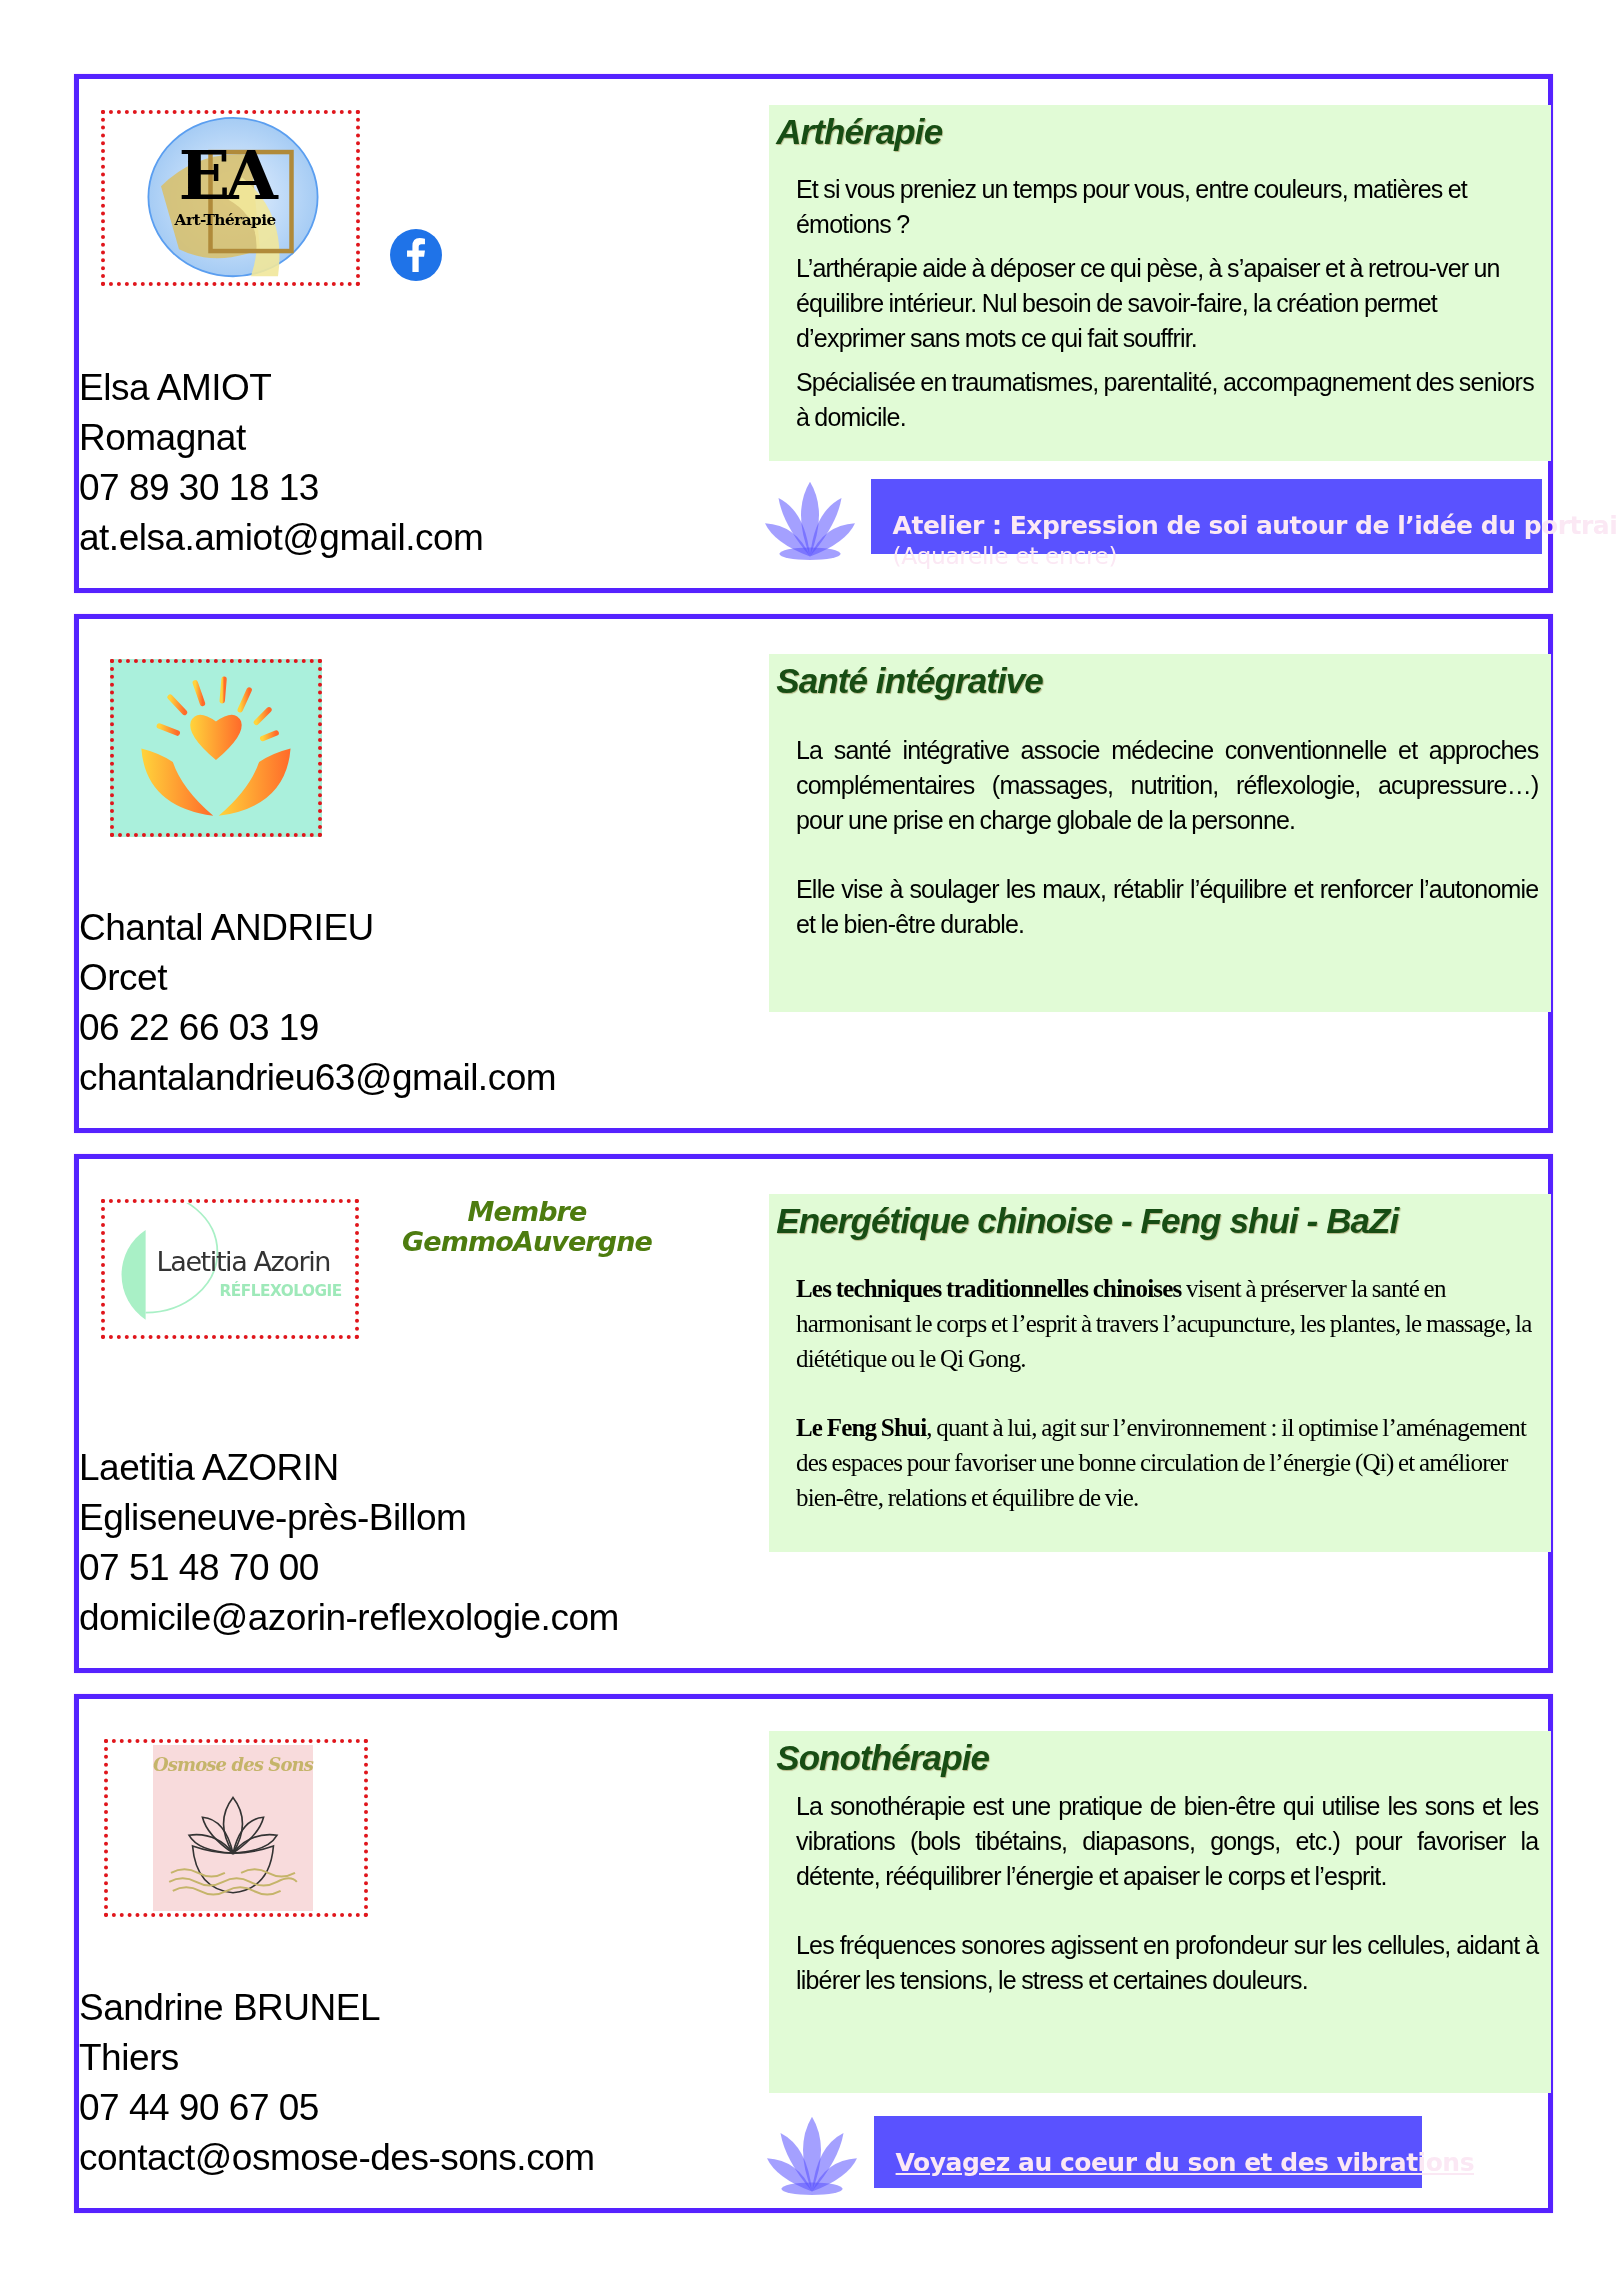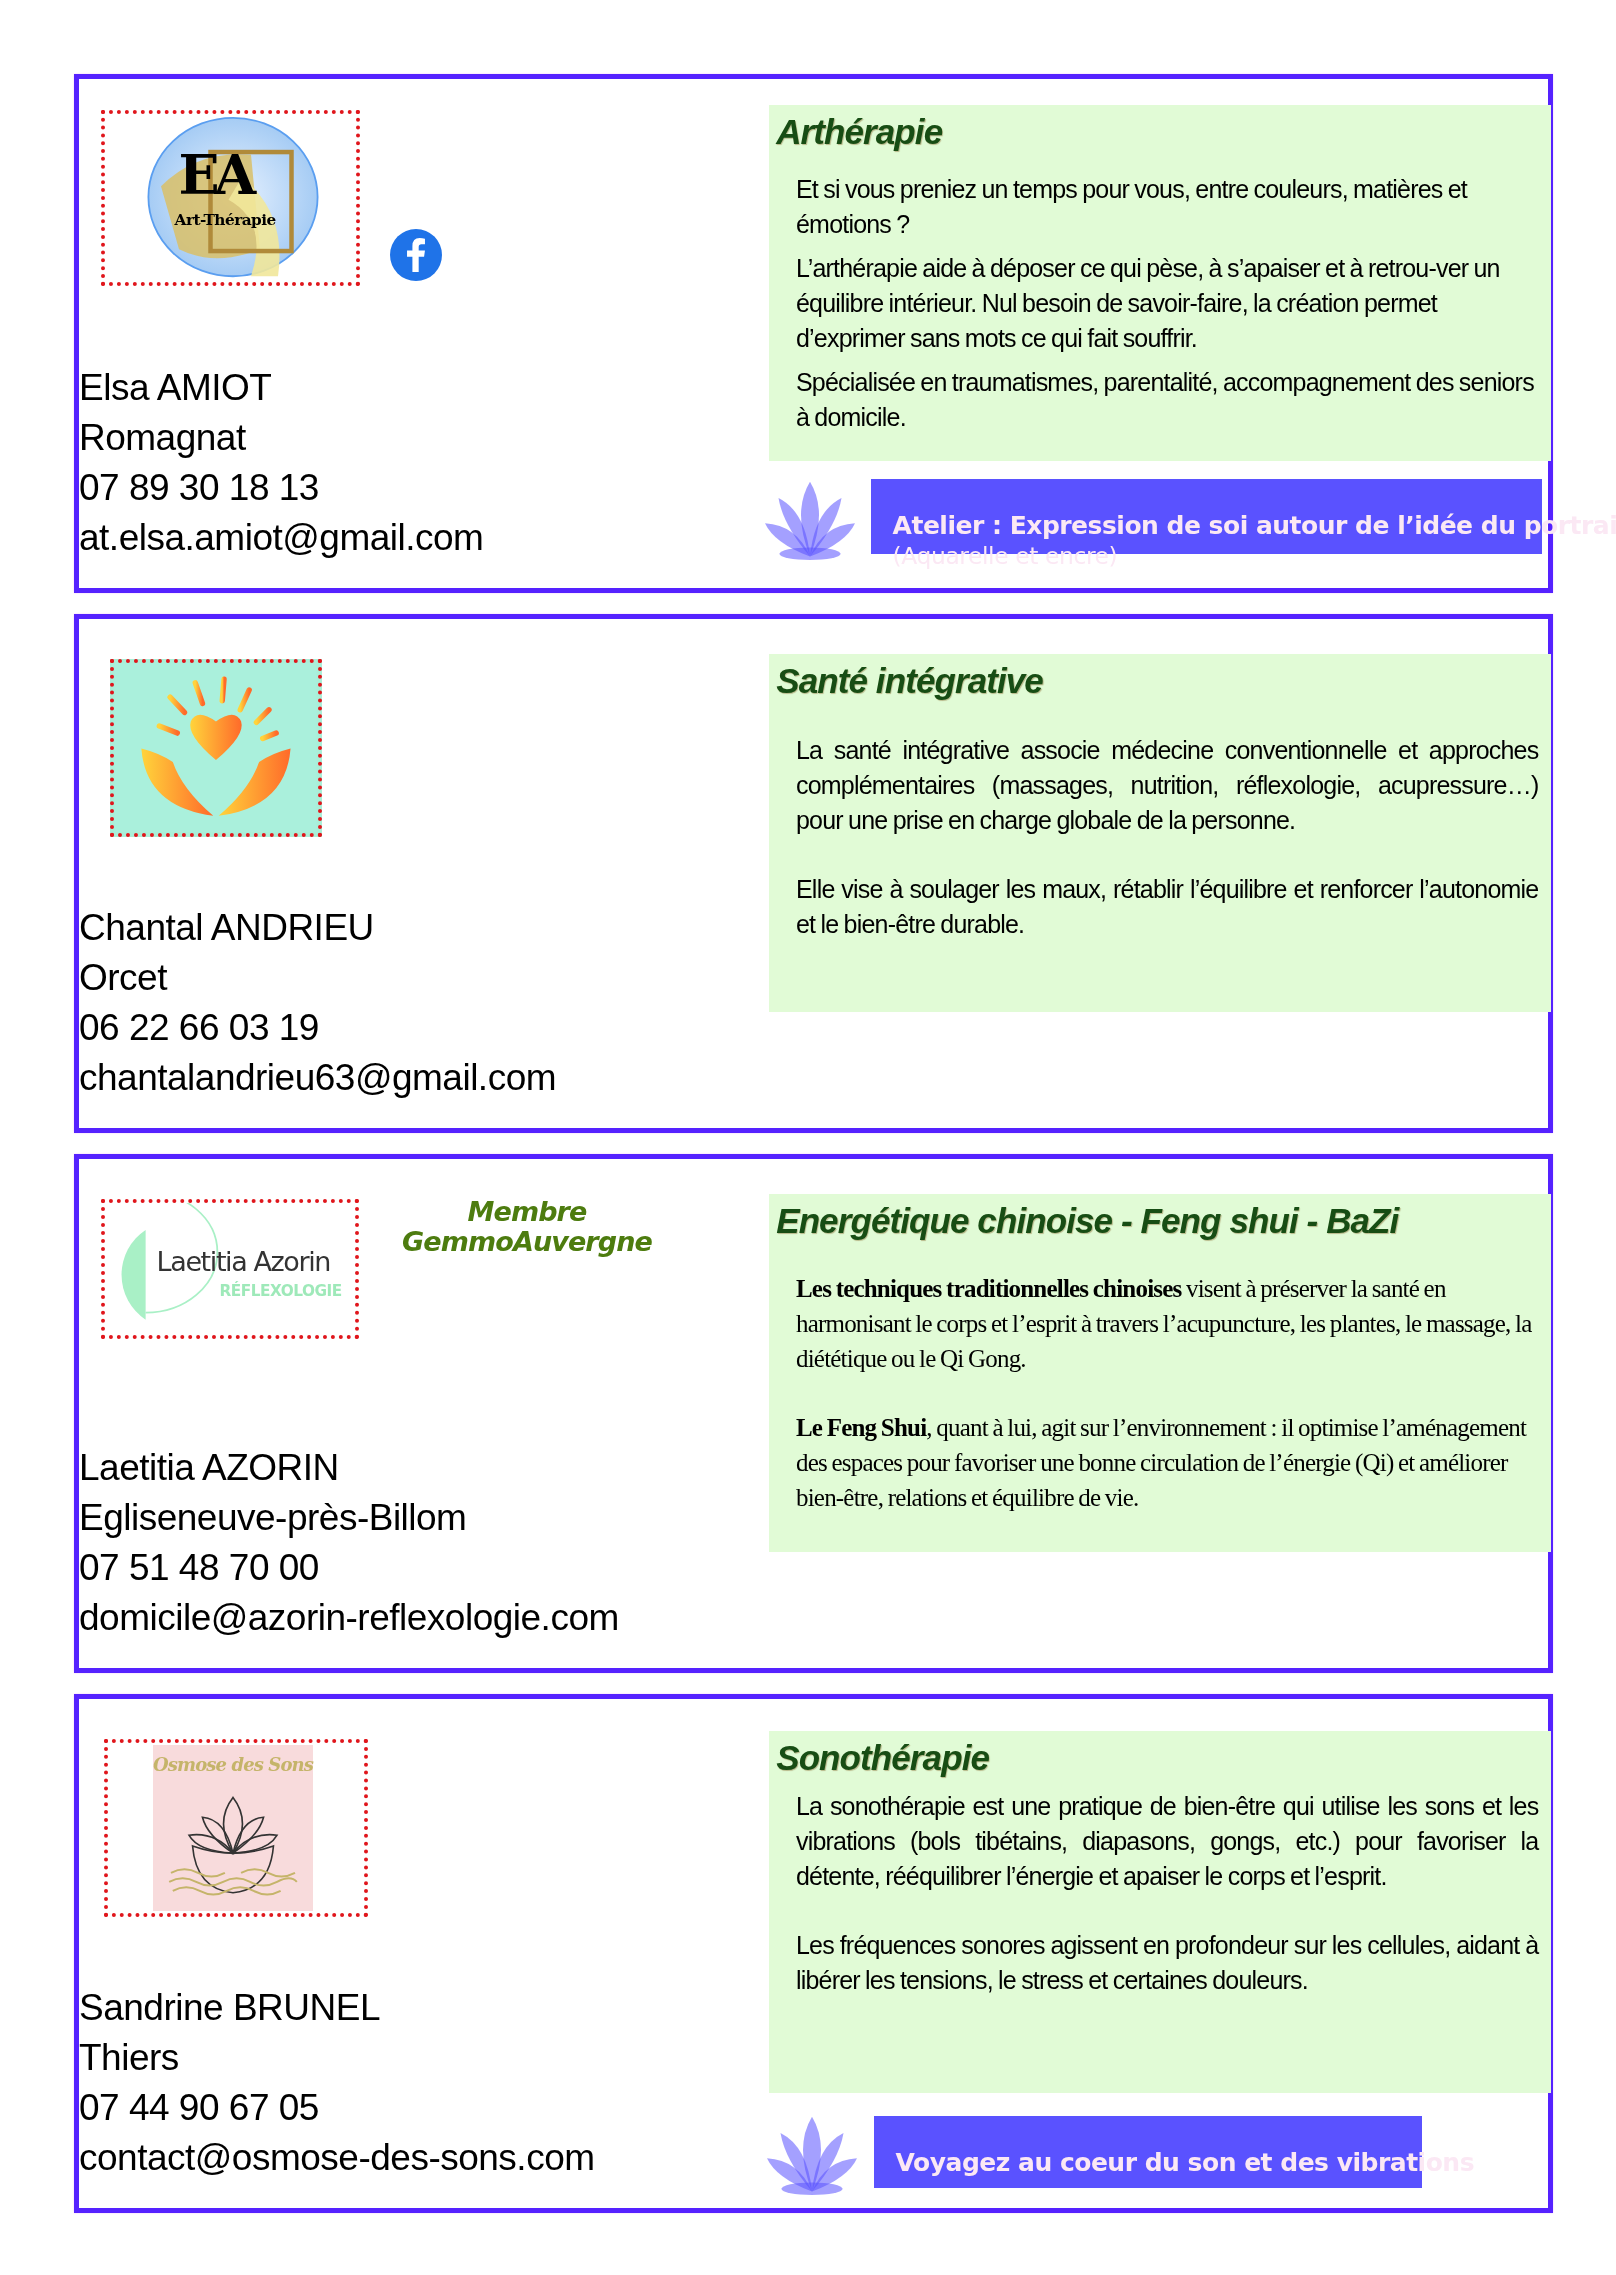--- a/index.html
+++ b/index.html
@@ -31,21 +31,21 @@
         <radialGradient id="g1" cx="50%" cy="50%" r="55%">
           <stop offset="0" stop-color="#e8f2ff"></stop>
             <stop offset="1" stop-color="#9fc8f3"></stop>
         </radialGradient>
       </defs>
       <ellipse cx="100" cy="92" rx="94" ry="88" fill="url(#g1)" stroke="#5a9ef0" stroke-width="2"></ellipse>
       <path d="M20 80 Q60 40 120 45 L130 150 Q80 170 40 150 Z" fill="#d9c067" opacity="0.85"></path>
       <path d="M110 70 Q160 110 150 180 L120 180 Q140 120 95 95 Z" fill="#f1e79a" opacity="0.9"></path>
       <rect x="75" y="42" width="90" height="110" fill="none" stroke="#b08a3a" stroke-width="5"></rect>
     </svg>
-    <div style="position:absolute; left:74px; top:25px; font-family:'DejaVu Serif', serif; font-weight:bold; font-size:54px; letter-spacing:-5.4px; color:#000; line-height:72px;">EA</div>
+    <div style="position:absolute; left:74px; top:25px; font-family:'DejaVu Serif', serif; font-weight:bold; font-size:68px; letter-spacing:-5.4px; color:#000; line-height:72px;">EA</div>
     <div style="position:absolute; left:70px; top:97px; font-family:'DejaVu Serif', serif; font-weight:bold; font-size:15.3px; color:#000; letter-spacing:-0.5px;">Art-Thérapie</div>
   </div>
   <div class="fb" style="left:311px; top:150px;">
     <svg width="52" height="52" viewBox="0 0 58 58">
         <path d="M32 48 V31 H38 L39 24 H32 V20 Q32 17 35 17 H39 V11 Q36 10 33 10 Q25 10 25 19 V24 H19 V31 H25 V48 Z" fill="#fff"></path>
       </svg>
   </div>
   <div class="contact" style="top:284px;">
     <div>Elsa AMIOT</div>
     <div>Romagnat</div>
@@ -181,17 +181,17 @@
   <svg class="lotus" viewBox="0 0 100 90" style="left:688px; top:416px;">
     <g fill="#5a52ff" fill-opacity="0.55">
       <path d="M50 2 Q70 35 50 85 Q30 35 50 2Z"></path>
       <path d="M50 85 Q20 50 15 20 Q45 35 50 85Z"></path>
       <path d="M50 85 Q80 50 85 20 Q55 35 50 85Z"></path>
       <path d="M50 85 Q10 70 0 48 Q35 50 50 85Z"></path>
       <path d="M50 85 Q90 70 100 48 Q65 50 50 85Z"></path>
       <ellipse cx="50" cy="82" rx="34" ry="7"></ellipse>
     </g>
   </svg>
-  <div class="banner" style="left:795px; top:417px; width:548px; height:72px;">
+  <div class="banner" style="left:795px; top:417px; width:548px; height:72px;text-decoration:underline;">
     <div class="l1">Voyagez au coeur du son et des vibrations</div>
   </div>
 </div>
 
 
 </body></html>

